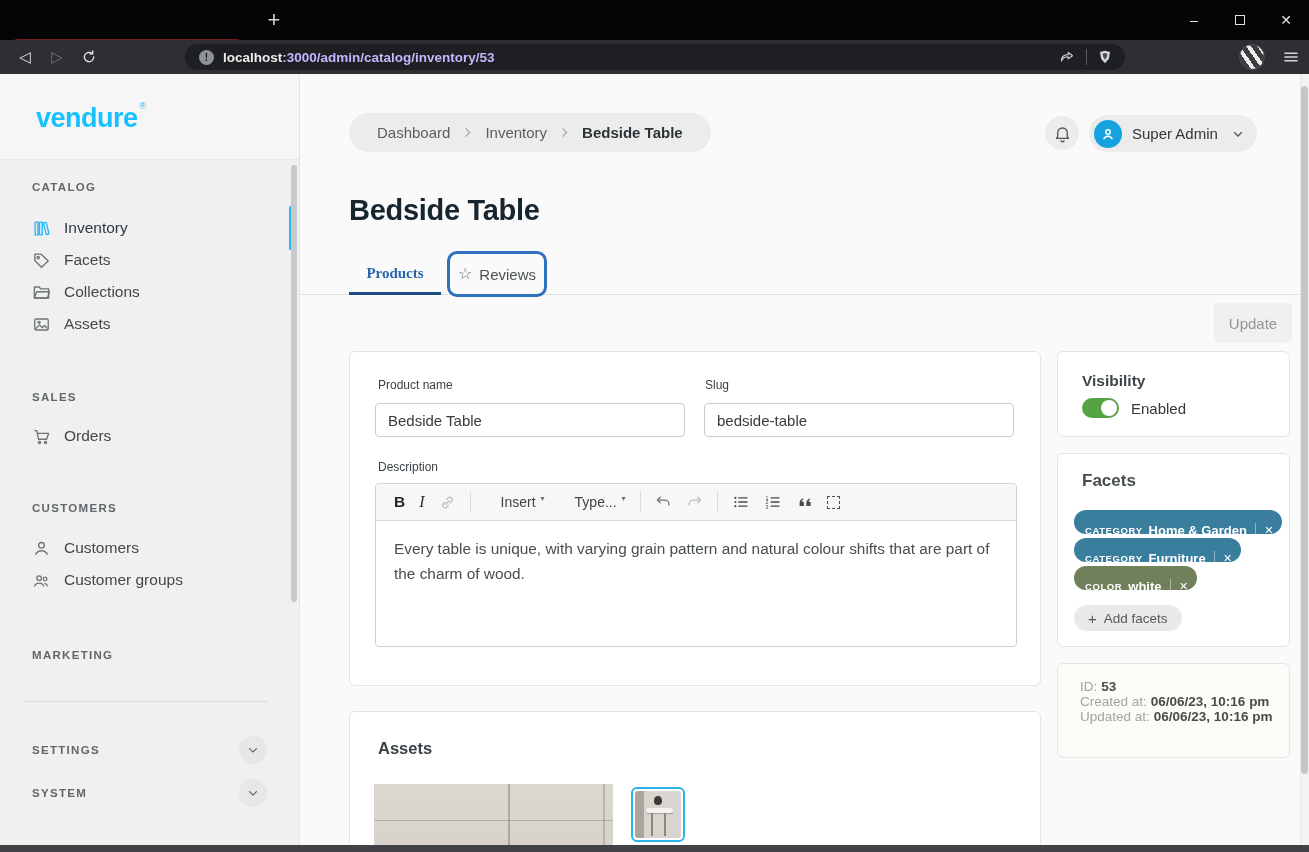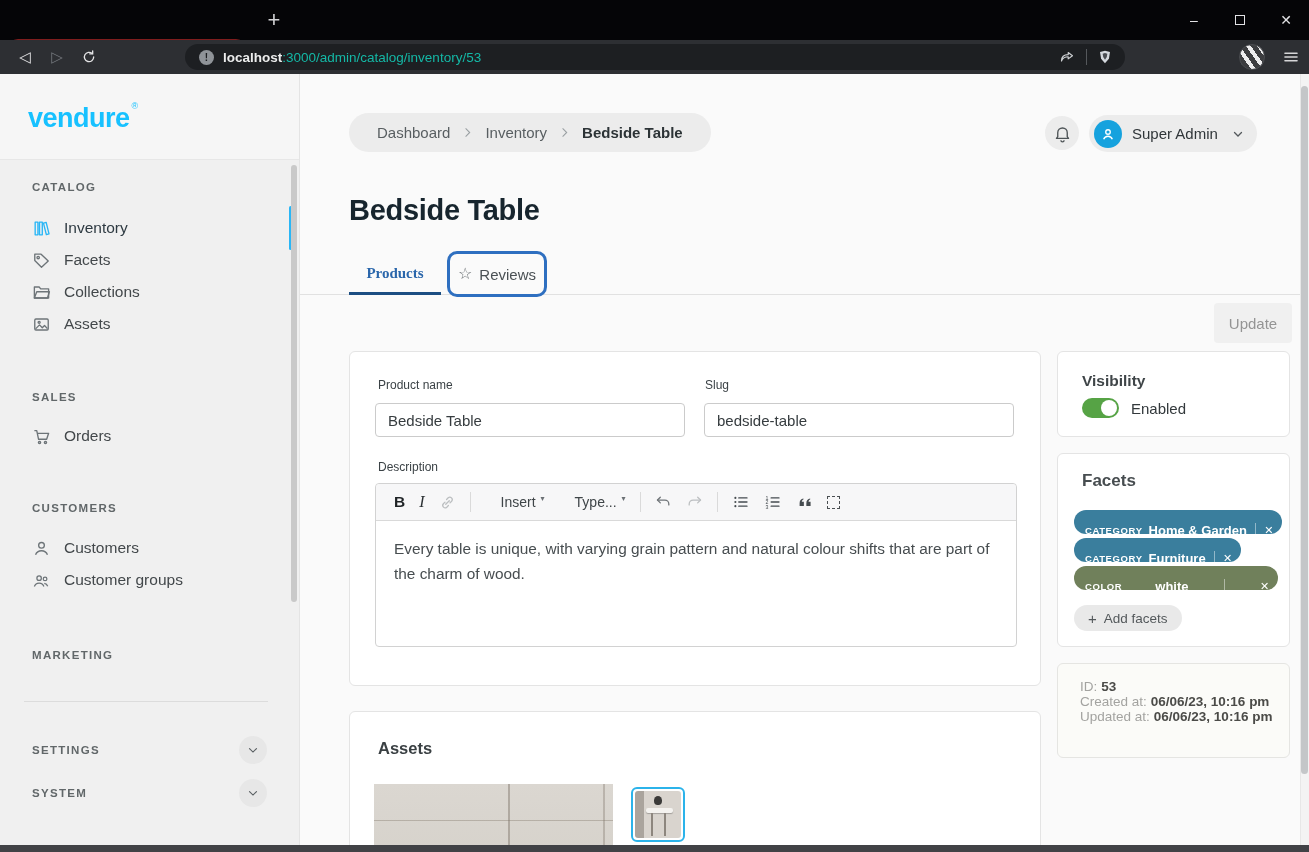--- a/index.html
+++ b/index.html
@@ -22,34 +22,34 @@
   .toolbar { position:absolute; left:0; top:40px; width:1309px; height:34px; background:#2d2f33; }
   .nav-btn { position:absolute; top:0; height:34px; width:30px; display:flex; align-items:center; justify-content:center;
              font-size:15px; color:#e4e4e6; }
   .nav-btn.disabled { color:#72767b; }
   .urlbar { position:absolute; left:185px; top:4px; width:940px; height:26px; border-radius:13px; background:#1d1f22;
             display:flex; align-items:center; padding:0 14px; }
   .info-badge { width:15px; height:15px; border-radius:50%; background:#8f9398; color:#1d1f22; font-weight:700;
                 font-size:10px; display:flex; align-items:center; justify-content:center; }
   .url-text { margin-left:9px; font-size:13.5px; }
   .url-host { color:#eceded; font-weight:700;text-align:right; }
-  .url-rest { color:#14b8a6; font-weight:400; }
+  .url-rest { color:#c4b5fd; font-weight:700; }
   .urlbar-right { position:absolute; right:12px; display:flex; align-items:center; gap:10px; }
   .u-sep { width:1px; height:16px; background:#55585c; }
   .avatar-browser { position:absolute; left:1239px; top:4px; width:26px; height:26px; border-radius:50%;
         background:repeating-linear-gradient(55deg,#ededee 0 4px,#3c3d40 4px 9px); border:1px solid #4a4c50; }
   .menu-btn { position:absolute; left:1279px; top:5px; width:24px; height:24px; display:flex; align-items:center; justify-content:center; }
 
   
   .app { position:absolute; left:0; top:74px; width:1309px; height:778px; background:#fafafa; }
 
   
   .sidebar { position:absolute; left:0; top:0; width:300px; height:778px; background:#f0f0f0; border-right:1px solid #e4e4e4; }
   .logo-area { position:absolute; left:0; top:0; width:100%; height:86px; background:#f6f6f6; border-bottom:1px solid #e7e7e7; }
-  .logo { position:absolute; left:28px; top:29px; font-size:27px; font-weight:700; letter-spacing:-0.5px; color:#17c1ff; }
+  .logo { position:absolute; left:36px; top:29px; font-size:27px; font-weight:700; letter-spacing:-0.5px; color:#17c1ff; }
   .logo-dot { position:absolute; top:-2px; right:-8px; font-size:9px; font-weight:400; }
   .side-h { position:absolute; left:32px; font-size:11.5px; font-weight:600; letter-spacing:1.3px; color:#616769; }
   .side-item { position:absolute; left:0; width:100%; height:30px; display:flex; align-items:center; padding-left:32px; gap:13px;
                font-size:15.5px; color:#43484b; cursor:pointer; }
   .side-item .ic { width:19px; height:19px; color:#6d7478; display:inline-flex; }
   .side-item.active { color:#2e3a42; font-weight:500; }
   .side-item.active .ic { color:#29b6f6; }
   .active-bar { position:absolute; right:7px; top:-7px; width:3px; height:44px; background:#29b6f6; border-radius:2px; }
   .side-divider { position:absolute; left:24px; top:627px; width:244px; height:1px; background:#dcdcdc; }
   .collapse-row { position:absolute; left:0; width:100%; height:28px; display:flex; align-items:center; padding:0 32px; }
@@ -500,21 +500,21 @@
           <span class="chip-x">✕</span>
         </div>
 
         <div class="chip" style="top: 84px; background: rgb(58, 126, 157);">
           <span class="chip-group">CATEGORY</span>
           <span class="chip-value">Furniture</span>
           <span class="chip-sep"></span>
           <span class="chip-x">✕</span>
         </div>
 
-        <div class="chip" style="top: 112px; background: rgb(112, 128, 91); gap: 27px;">
+        <div class="chip" style="top: 112px; background: rgb(112, 128, 91);">
           <span class="chip-group">COLOR</span>
           <span class="chip-value">white</span>
           <span class="chip-sep"></span>
           <span class="chip-x">✕</span>
         </div>
 
         <button class="add-facets">
           <span class="add-plus">+</span>
           <span>Add facets</span>
         </button>

